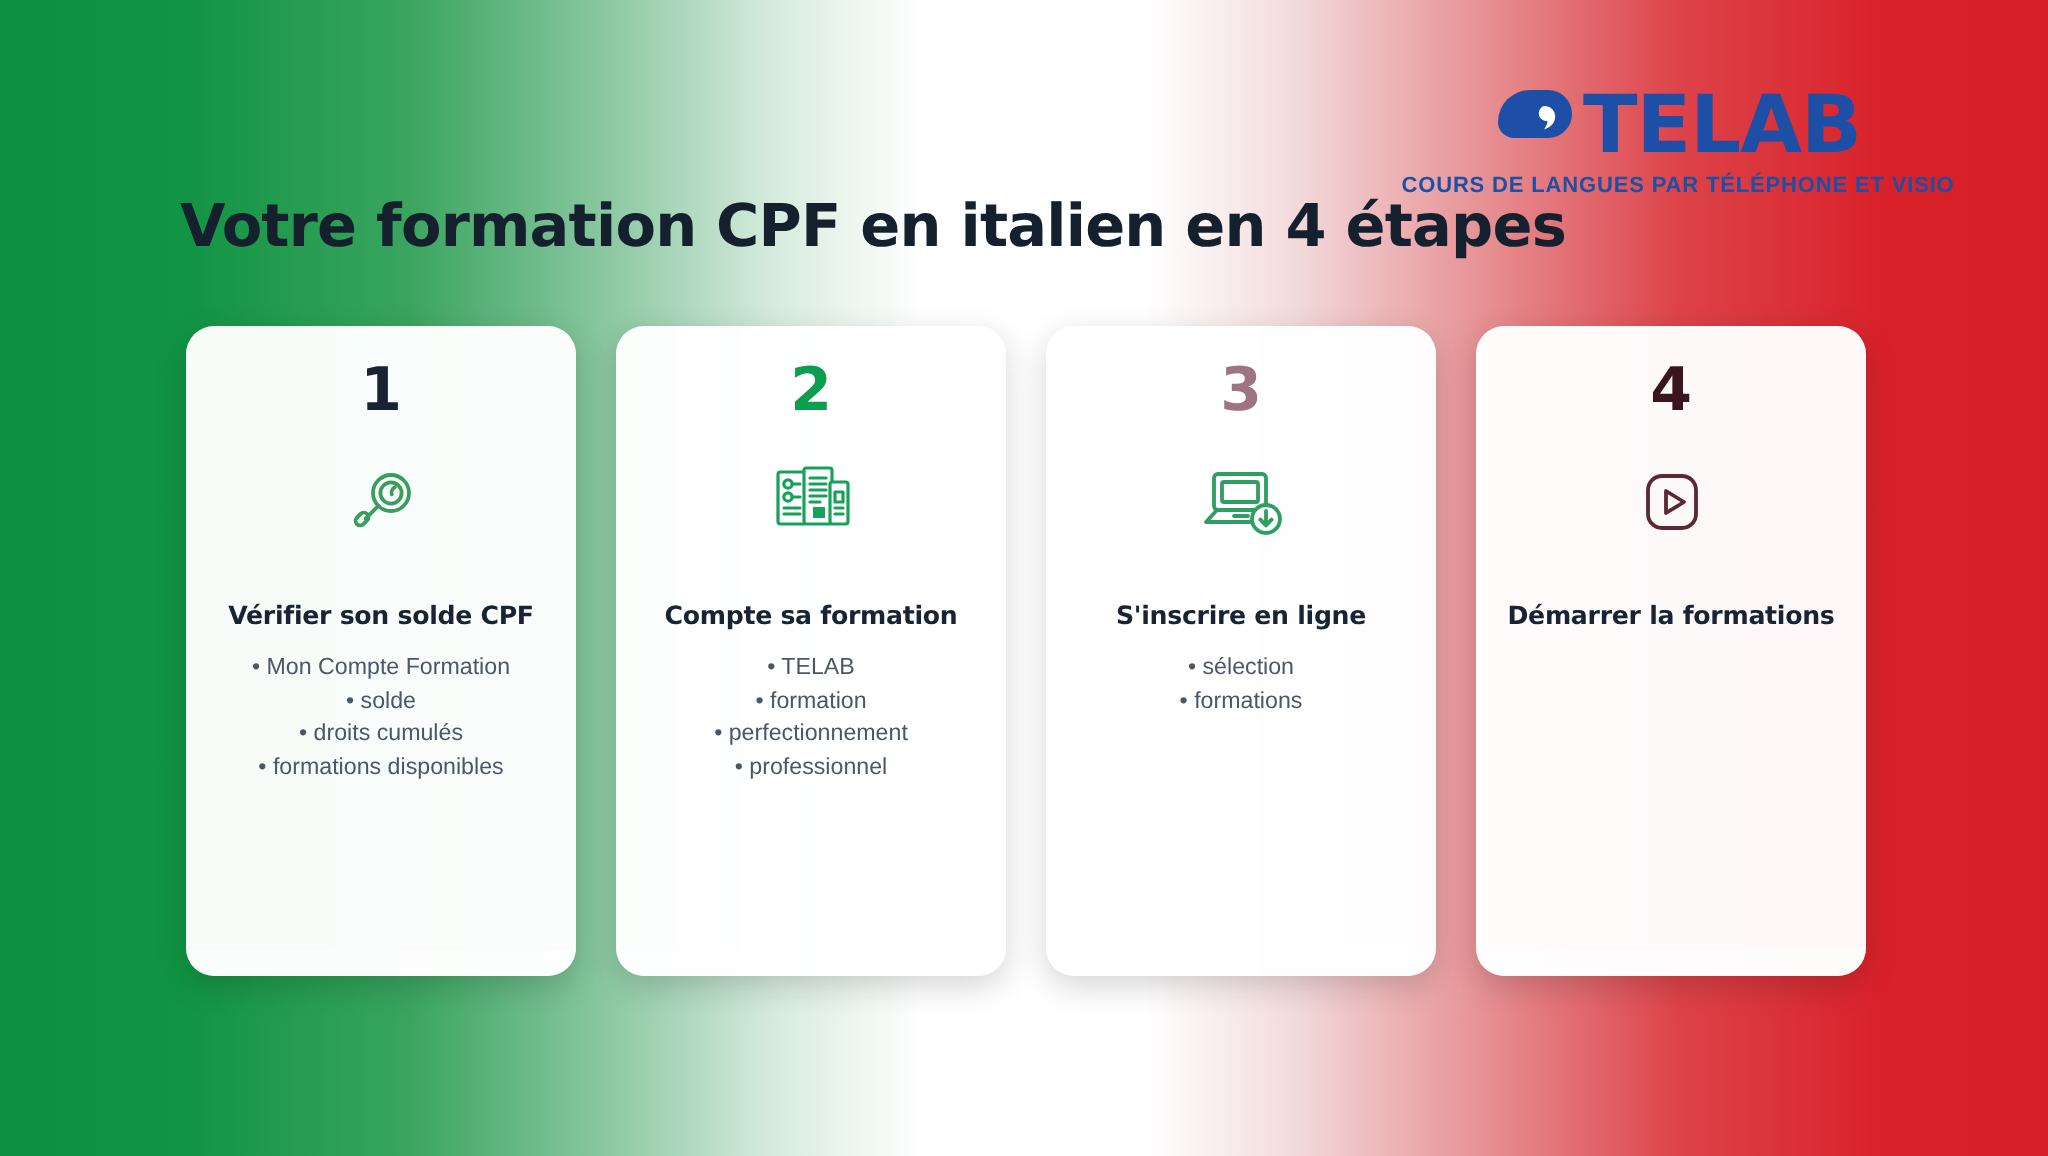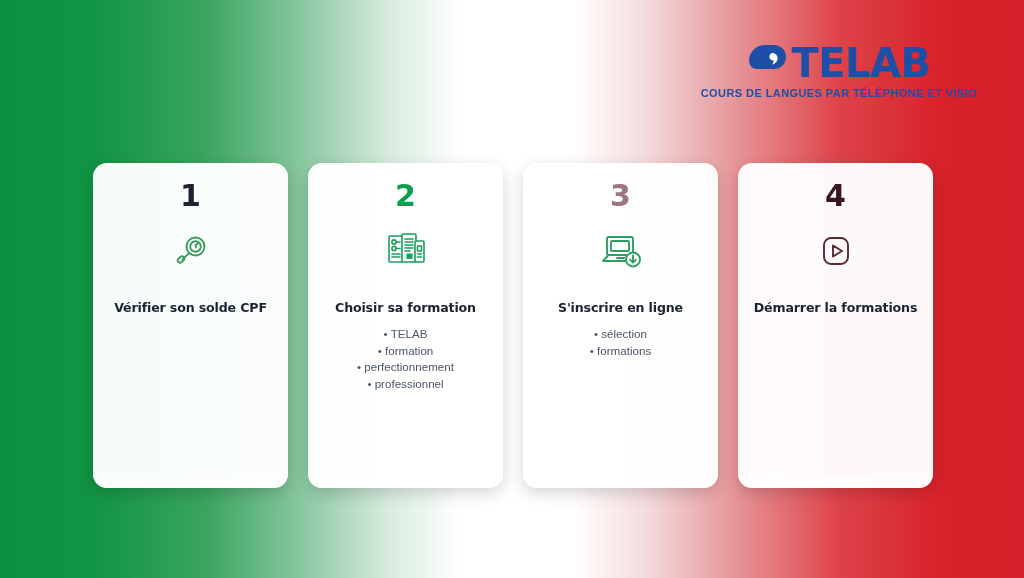--- a/index.html
+++ b/index.html
@@ -126,36 +126,43 @@
         <svg width="40" height="40" viewBox="0 0 40 40">
           <path d="M20 2 H27 A11 11 0 0 1 27 26 H10 A8 8 0 0 1 2 18 V18 A16 16 0 0 1 18 2 Z" fill="#1d4fa6"></path>
           <path d="M25 10 c3.4 0 5.6 2.4 5.6 5.3 0 3.2 -2.4 5.6 -5.6 6.4 1.1 -1.4 1.7 -2.8 1.7 -4.1 -2.6 -0.1 -4.3 -1.7 -4.3 -3.8 0 -2.2 1.8 -3.8 2.6 -3.8 Z" fill="#ffffff"></path>
         </svg>
       </span>
       <span class="logo-word">TELAB</span>
     </div>
     <div class="logo-tag">COURS DE LANGUES PAR TÉLÉPHONE ET VISIO</div>
   </div>
 
+  <h1 id="title">Votre formation CPF en italien en 4 étapes</h1>
 
   <div id="cards">
 
     <div class="card">
       <div class="card-body">
         <div class="num" style="color:#1a2233">1</div>
         <div class="icon-wrap">
           <svg width="40" height="40" viewBox="0 0 40 40" fill="none" stroke="#3a9d5d" stroke-width="1.9" stroke-linecap="round" stroke-linejoin="round">
             <circle cx="24.5" cy="15.5" r="9"></circle>
             <circle cx="24.5" cy="15.5" r="5.3"></circle>
             <path d="M26.5 12.6 a3 3 0 0 0 -1.6 3.6"></path>
             <path d="M18.2 21.9 L11.8 28.3"></path>
             <rect x="6.4" y="26.2" width="7.2" height="4.6" rx="2.3" transform="rotate(-45 10 28.5)"></rect>
           </svg>
         </div>
         <div class="card-title">Vérifier son solde CPF</div>
+        <ul class="bullets">
+          <li>Mon Compte Formation</li>
+          <li>solde</li>
+          <li>droits cumulés</li>
+          <li>formations disponibles</li>
+        </ul>
       </div>
       <div class="card-foot"></div>
     </div>
 
     <div class="card">
       <div class="card-body">
         <div class="num" style="color:#0b9e4e;font-family:'DejaVu Sans',sans-serif;">2</div>
         <div class="icon-wrap">
           <svg width="44" height="42" viewBox="0 0 44 42" fill="none" stroke="#19a05a" stroke-width="1.6" stroke-linecap="round" stroke-linejoin="round">
             <rect x="5" y="6" width="14" height="26" rx="1.2" fill="#ffffff"></rect>
@@ -163,21 +170,21 @@
             <circle cx="10" cy="18.5" r="2.1"></circle>
             <path d="M12 12 h4 M12 18.5 h4 M8 24 h8 M8 27 h8"></path>
             <rect x="18" y="4" width="14" height="28" rx="1.2" fill="#ffffff"></rect>
             <path d="M21 9 h8 M21 12 h8 M21 15 h8 M21 18 h8 M21 21 h5"></path>
             <rect x="22.5" y="23.5" width="6" height="5.5" fill="#19a05a" stroke="none"></rect>
             <rect x="31" y="11" width="9" height="21" rx="1.2" fill="#ffffff"></rect>
             <rect x="33.5" y="16" width="4" height="5"></rect>
             <path d="M33.5 24 h4 M33.5 27 h4"></path>
           </svg>
         </div>
-        <div class="card-title">Choisir sa formation</div>
+        <div class="card-title">Compte sa formation</div>
         <ul class="bullets">
           <li>TELAB</li>
           <li>formation</li>
           <li>perfectionnement</li>
           <li>professionnel</li>
         </ul>
       </div>
       <div class="card-foot"></div>
     </div>
 

